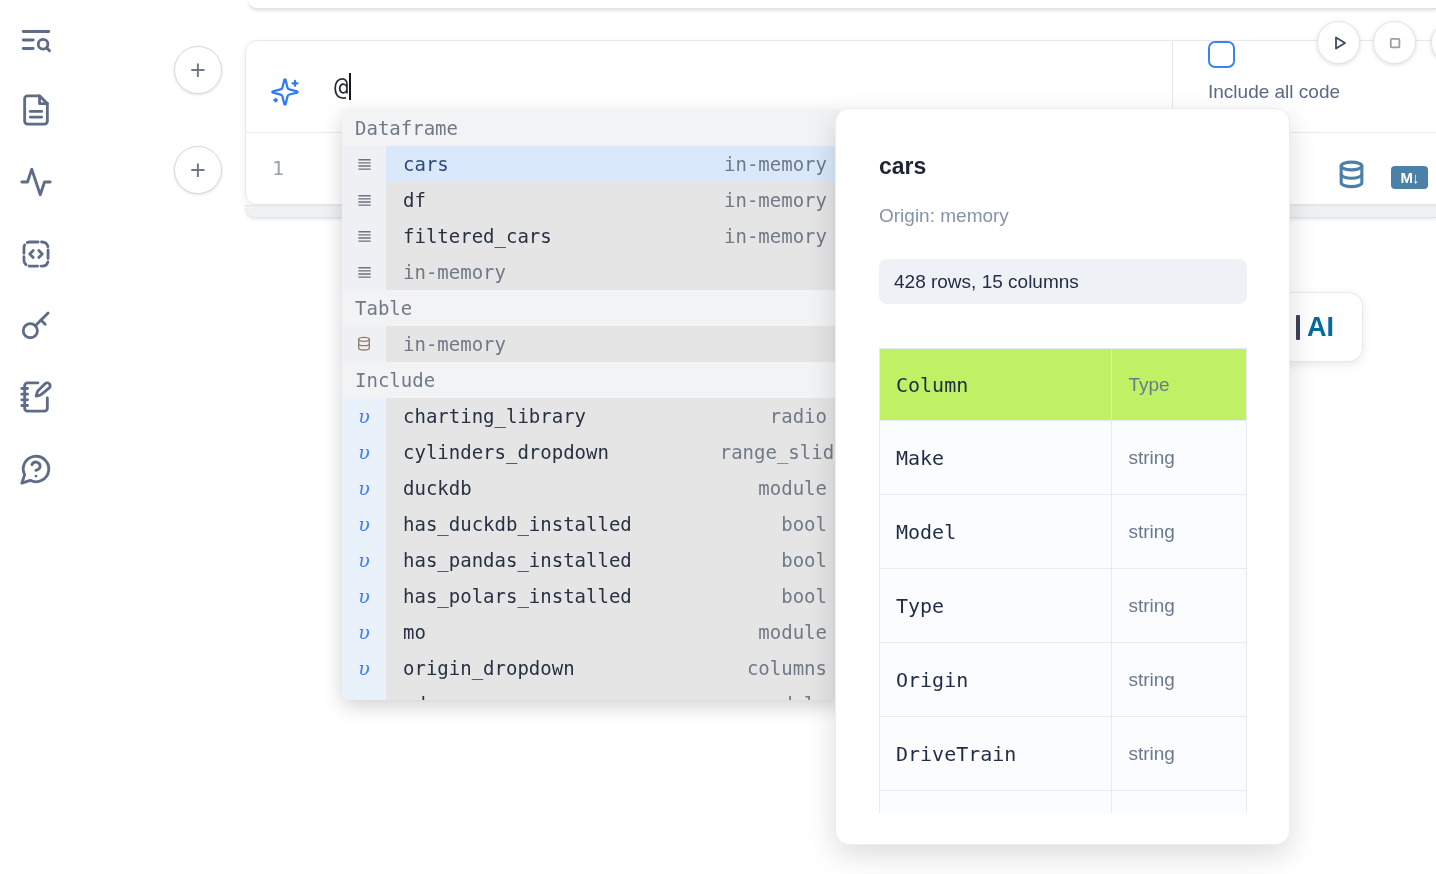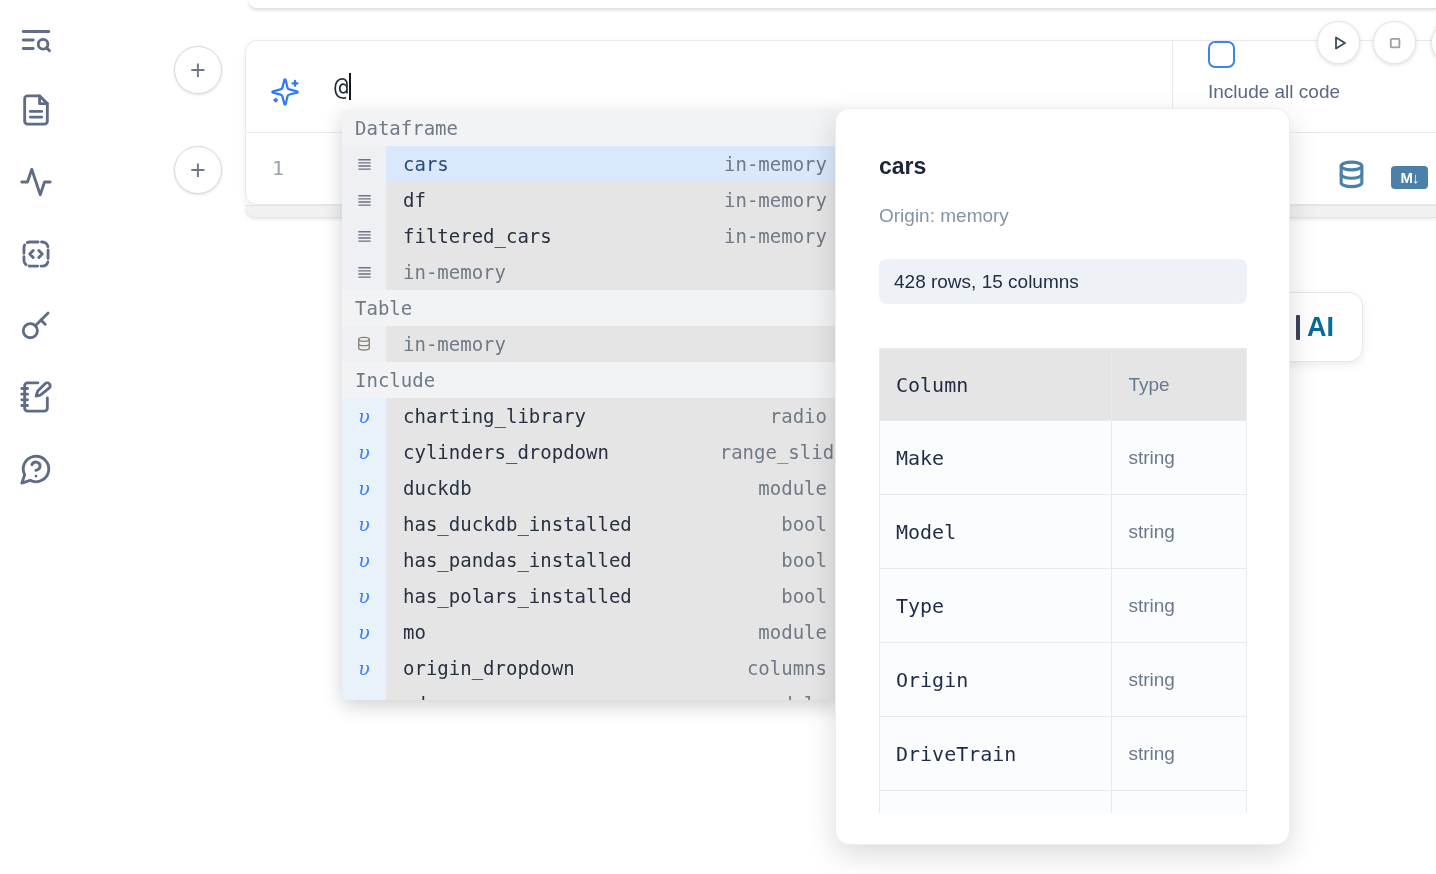--- a/index.html
+++ b/index.html
@@ -99,21 +99,21 @@
              box-shadow:0 10px 30px rgba(0,0,0,.14); }
   .pv-title { position:absolute; left:43px; top:44px; font-size:23px; font-weight:bold; color:#1b2537; }
   .pv-source { position:absolute; left:43px; top:96px; font-size:19px; color:#8494a8; }
   .pv-badge { position:absolute; left:43px; top:150px; width:368px; height:45px;
               background:#eef2f7; border-radius:8px; font-size:19px; color:#222f44;
               line-height:45px; padding-left:15px; }
   .pv-table-wrap { position:absolute; left:43px; top:239px; width:368px; height:465px;
                    overflow:hidden; }
   .pv-table { border-collapse:collapse; width:368px; }
   .pv-table th, .pv-table td { border:1px solid #e7eaee; text-align:left; }
-  .pv-table th { height:72px; background:#e5e5e5; font-weight:normal; font-size:20px;
+  .pv-table th { height:72px; background:#bef264; font-weight:normal; font-size:20px;
                  color:#222d42; padding-left:16px; }
   .pv-table td { height:74px; background:#fbfcfd; padding-left:16px; }
   .pv-table .c1 { width:233px; font-family:"DejaVu Sans Mono", monospace; font-size:20px; color:#1f2b47; }
   .pv-table .c2 { width:135px; font-size:19px; color:#6a7990; }
 </style>
 </head>
 <body>
 
 <div class="screen">
 

